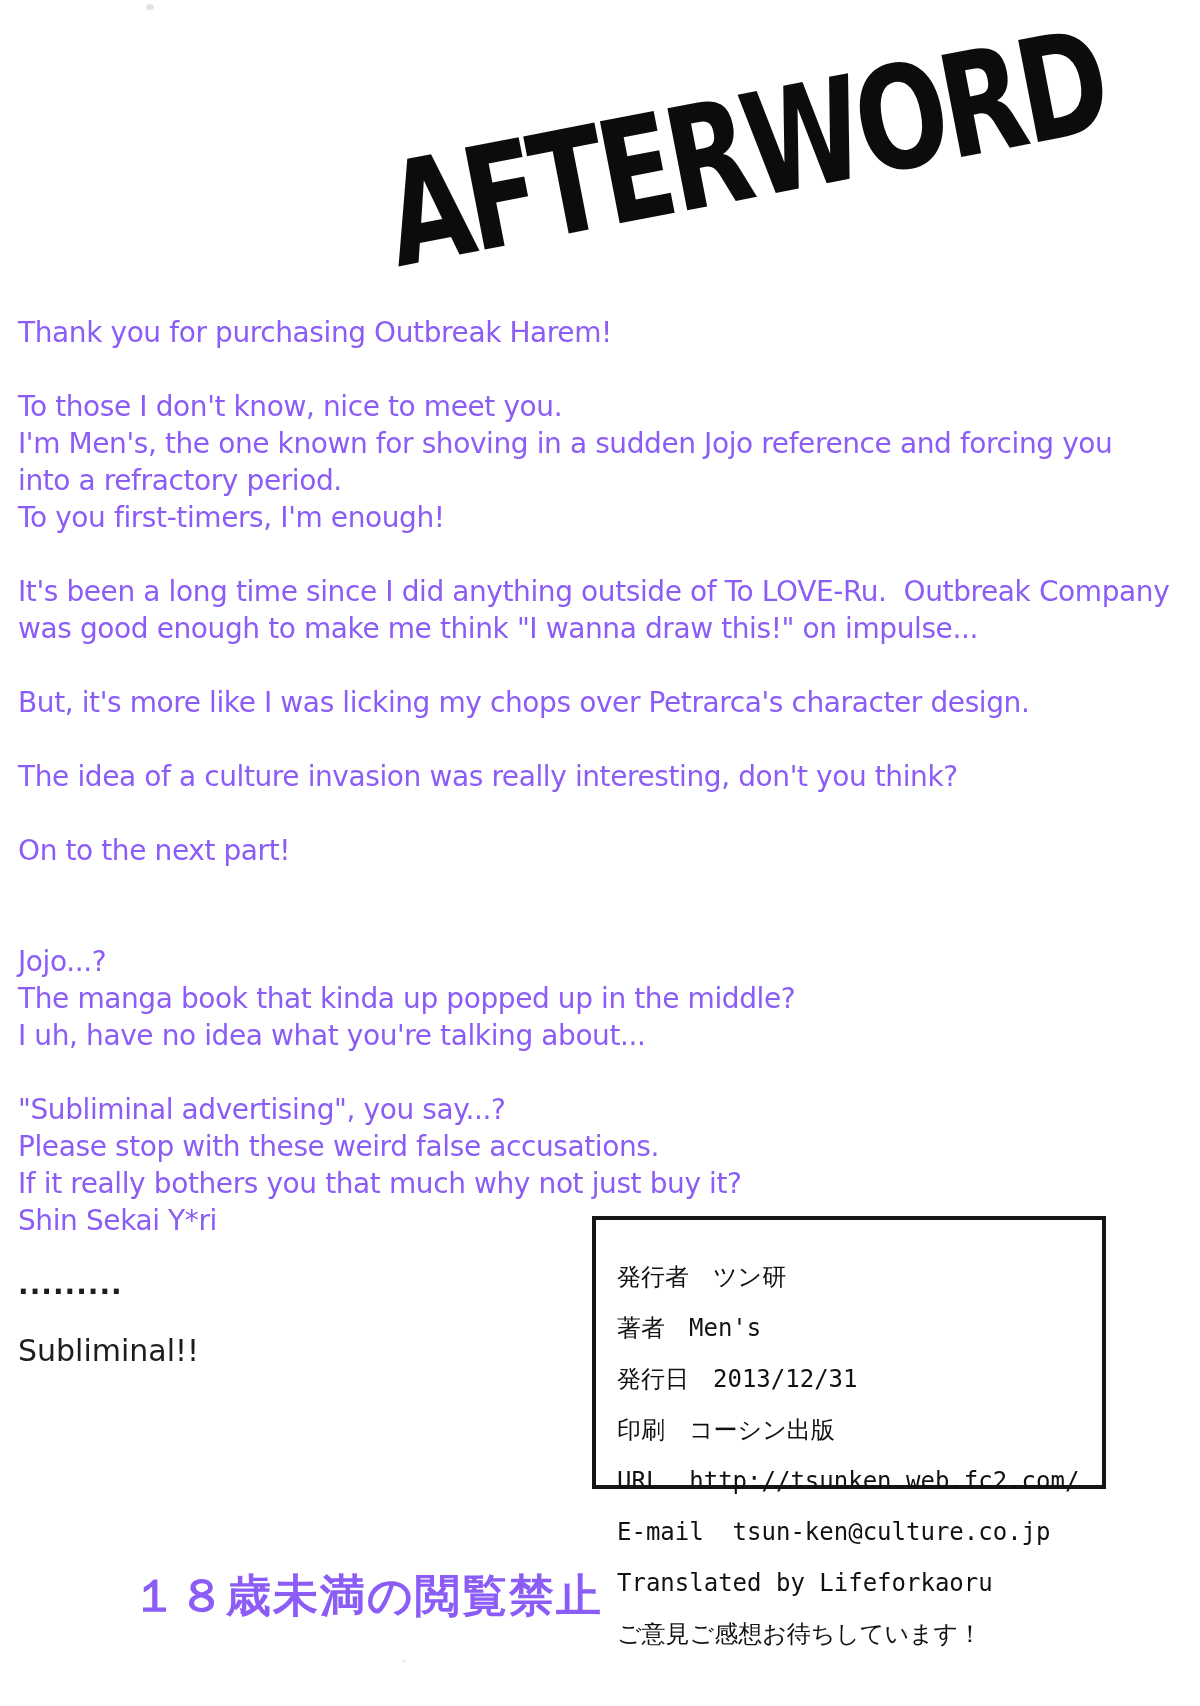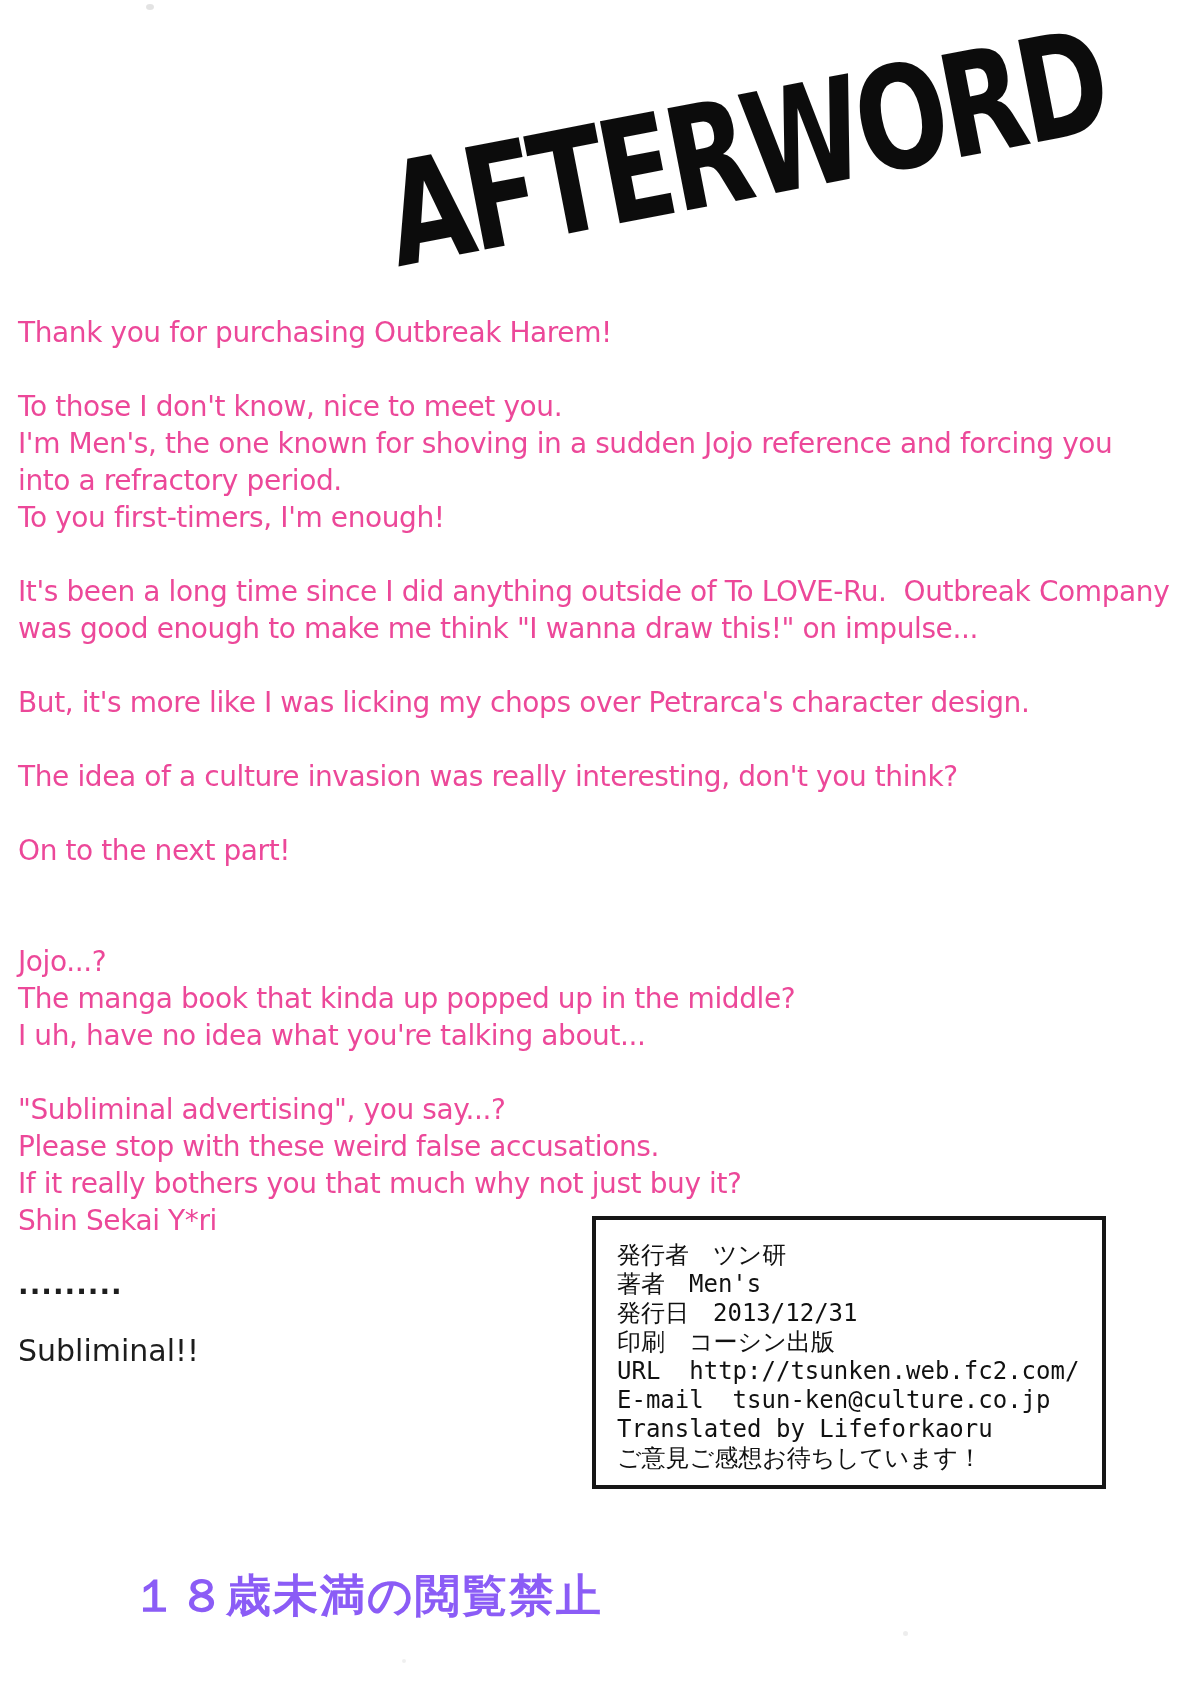--- a/index.html
+++ b/index.html
@@ -39,21 +39,21 @@
 
   
   .body {
     position: absolute;
     left: 18px;
     top: 314px;
     width: 1170px;
     font-size: 28px;
     line-height: 37px;
     letter-spacing: -0.4px;
-    color: #ec4899;
+    color: #8b5cf6;
   }
   .body .paragraph { margin-top: 37px; }
   .body .paragraph:first-child { margin-top: 0; }
   .body .paragraph:nth-child(7) { margin-top: 74px; }
   .line { white-space: pre; }
 
   .dots {
     position: absolute;
     left: 18px;
     top: 1266px;
@@ -87,20 +87,21 @@
   }
   .colophon-lines {
     padding: 21px 10px 0 21px;
   }
   .colophon-lines > div {
     font-family: "DejaVu Sans Mono", "Liberation Mono", "DejaVu Sans", monospace;
     font-size: 24px;
     line-height: 29px;
     color: #111111;
     white-space: pre;
+    margin-top: 22px;
   }
 
   
   .age-notice {
     position: absolute;
     left: 132px;
     top: 1566px;
     font-size: 45px;
     font-weight: 700;
     letter-spacing: 2px;

